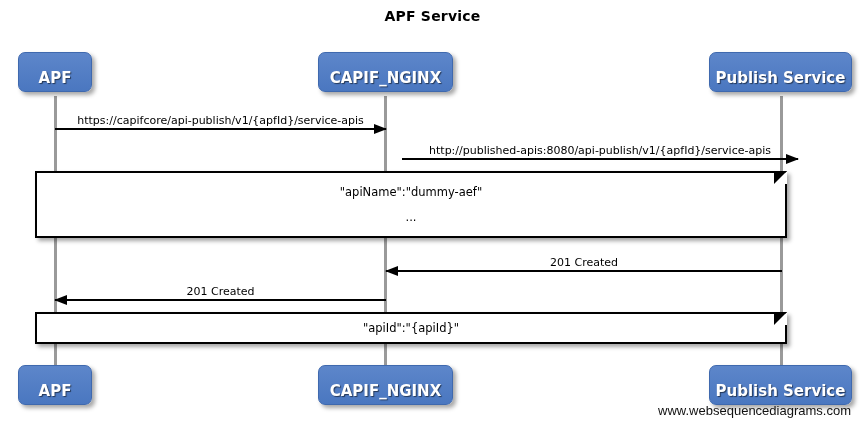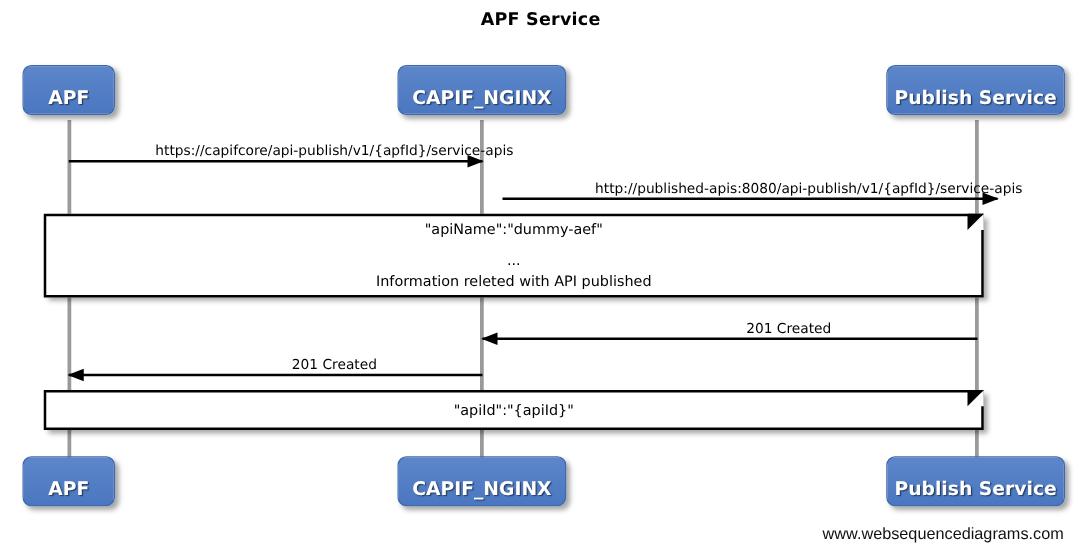--- a/index.html
+++ b/index.html
@@ -73,21 +73,20 @@
   }
   .msg-label {
     position: absolute;
     left: 0;
     bottom: 3px;
     width: 100%;
     text-align: center;
     font-size: 11px;
     color: #000000;
     white-space: nowrap;
-    padding-left: 47px;
   }
   .arrowhead {
     position: absolute;
     bottom: -4px;
     width: 0;
     height: 0;
     border-top: 5px solid transparent;
     border-bottom: 5px solid transparent;
   }
   .arrow-right {
@@ -140,21 +139,21 @@
   .note-line {
     white-space: pre;
   }
   .note-line.spacer-before {
     margin-top: 8px;
   }
   
   #footer-watermark {
     position: absolute;
     right: 14px;
-    bottom: 6px;
+    bottom: 22px;
     font-size: 13px;
     color: #111111;
     font-family: "Liberation Sans", sans-serif;
   }
 </style>
 </head>
 <body>
 
 <div id="canvas">
 
@@ -186,21 +185,20 @@
     <div class="msg-label">http://published-apis:8080/api-publish/v1/{apfId}/service-apis</div>
     <div class="msg-line"></div>
     <div class="arrowhead arrow-right"></div>
   </div>
 
   <div class="note-box" style="left:35px; top:171px; width:752px; height:67px;">
     <div class="note-fold"></div>
     <div class="note-content">
       <div class="note-line">"apiName":"dummy-aef"</div>
       <div class="note-line spacer-before">...</div>
-      <div class="note-line">Information releted with API published</div>
     </div>
   </div>
 
   <div class="message" style="left:386px; top:248px; width:396px;">
     <div class="msg-label">201 Created</div>
     <div class="msg-line"></div>
     <div class="arrowhead arrow-left"></div>
   </div>
 
   <div class="message" style="left:55px; top:277px; width:331px;">

